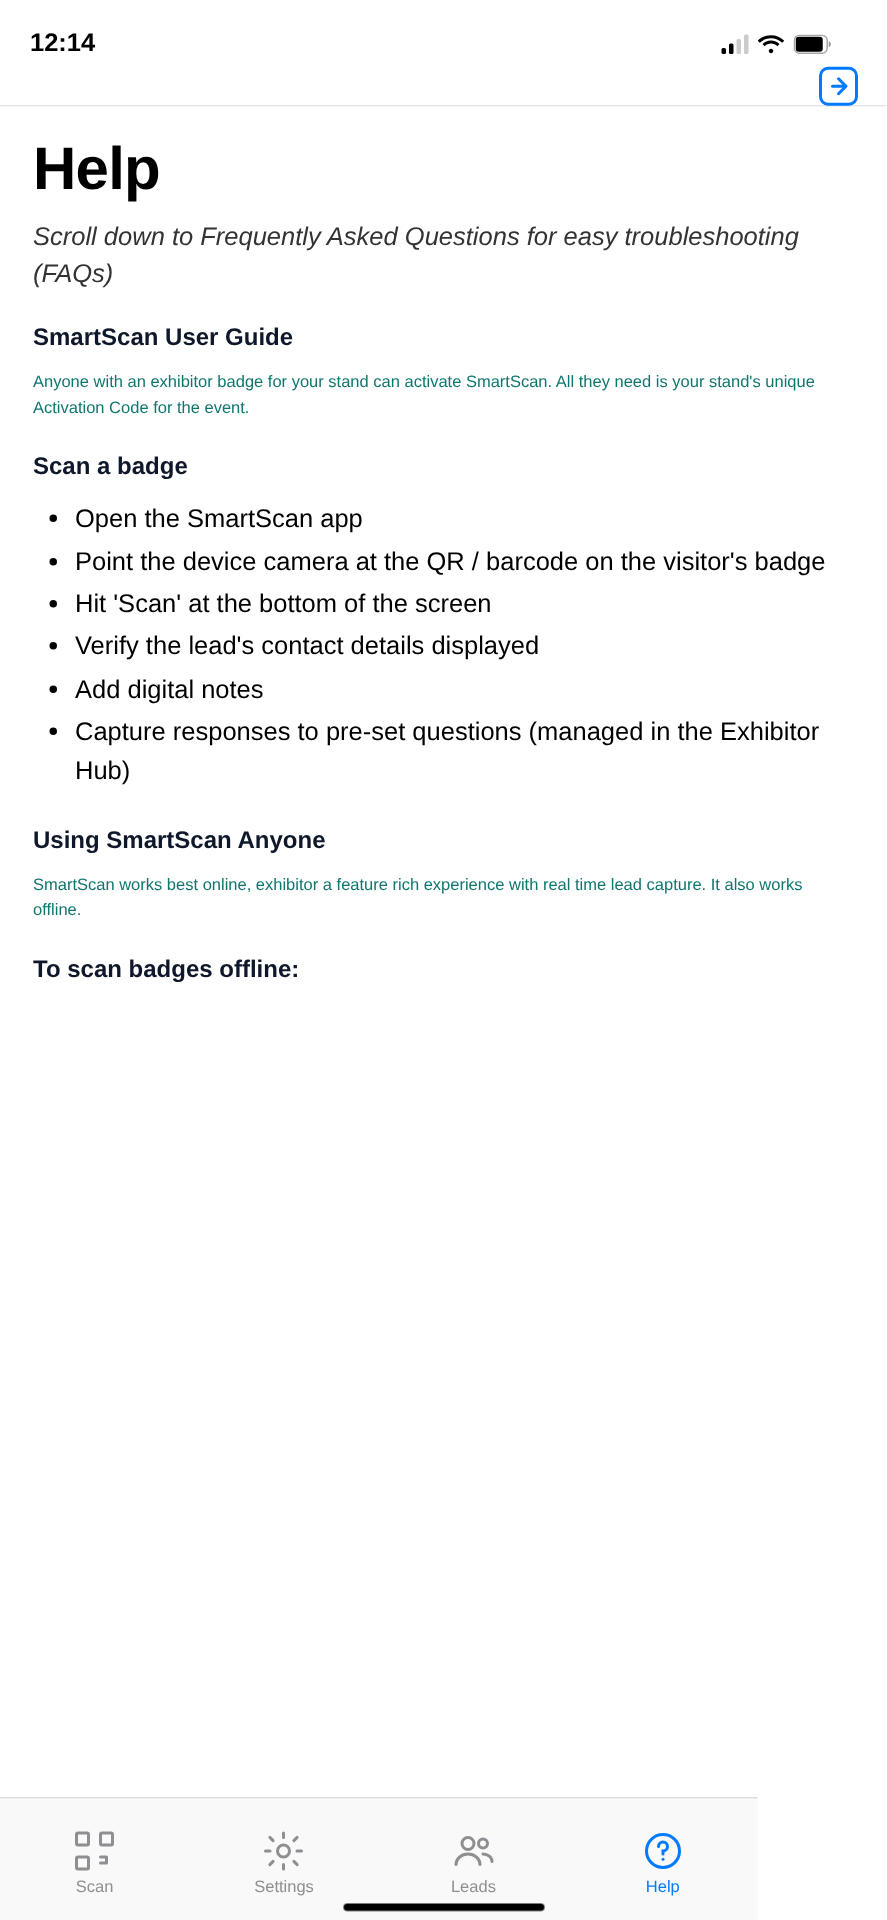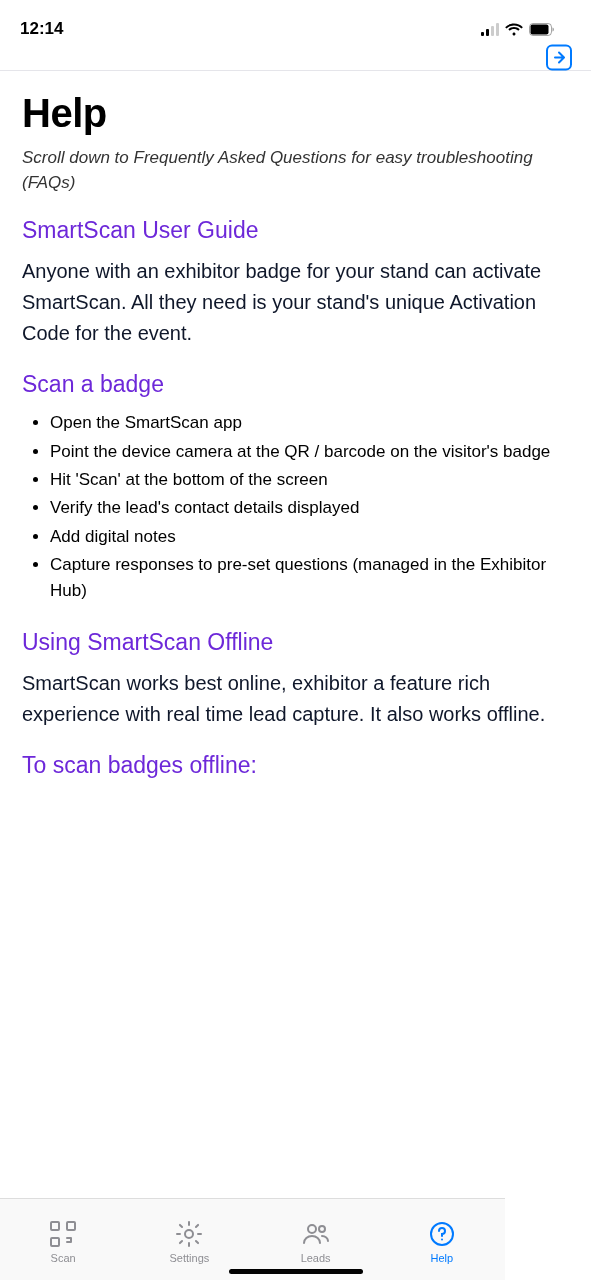--- a/index.html
+++ b/index.html
@@ -82,28 +82,28 @@
       letter-spacing: -0.5px;
     }
     .subtitle {
       font-style: italic;
       font-size: 17px;
       color: #333;
       margin-bottom: 22px;
       line-height: 1.45;
     }
     .section-heading {
-      font-size: 23px;
-      font-weight: 400;
-      color: #6d28d9;
+      font-size: 16px;
+      font-weight: 700;
+      color: #0f172a;
       margin-bottom: 12px;
     }
     .body-text {
-      font-size: 20px;
-      color: #0f172a;
+      font-size: 11px;
+      color: #0f766e;
       line-height: 1.55;
       margin-bottom: 22px;
     }
     .bullet-list {
       list-style: disc;
       padding-left: 28px;
       margin-bottom: 24px;
     }
     .bullet-list li {
       font-size: 17px;
@@ -218,21 +218,21 @@
     <ul class="bullet-list">
       <li>Open the SmartScan app</li>
       <li>Point the device camera at the QR / barcode on the visitor's badge</li>
       <li>Hit 'Scan' at the bottom of the screen</li>
       <li>Verify the lead's contact details displayed</li>
       <li>Add digital notes</li>
       <li>Capture responses to pre-set questions (managed in the Exhibitor Hub)</li>
     </ul>
 
     <div class="offline-section">
-      <h2 class="section-heading">Using SmartScan Offline</h2>
+      <h2 class="section-heading">Using SmartScan Anyone</h2>
       <p class="body-text">SmartScan works best online, exhibitor a feature rich experience with real time lead capture. It also works offline.</p>
     </div>
 
     <h2 class="section-heading">To scan badges offline:</h2>
   </div>
 </div>
 
 <div class="tab-bar">
 
   <div class="tab-item">

